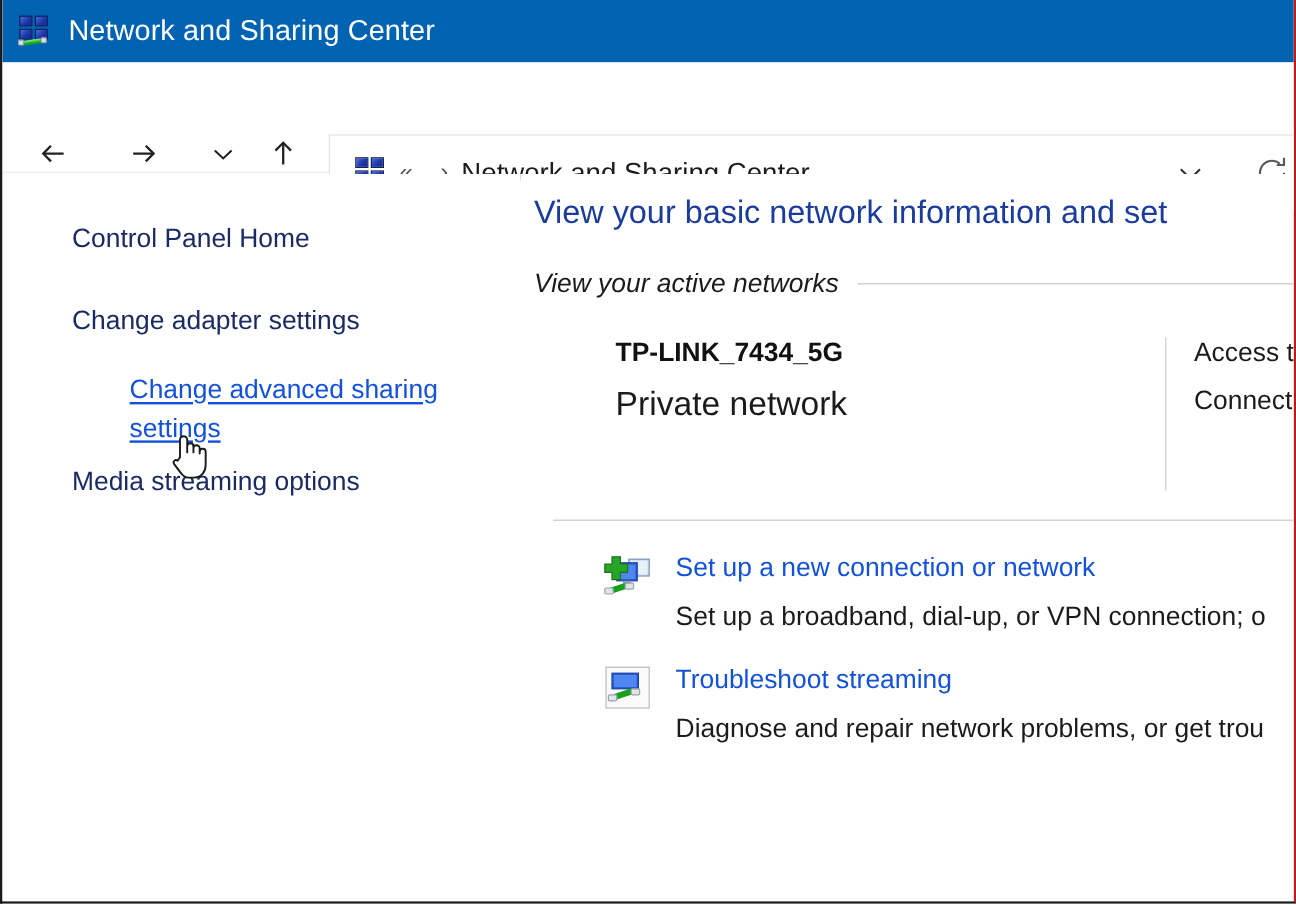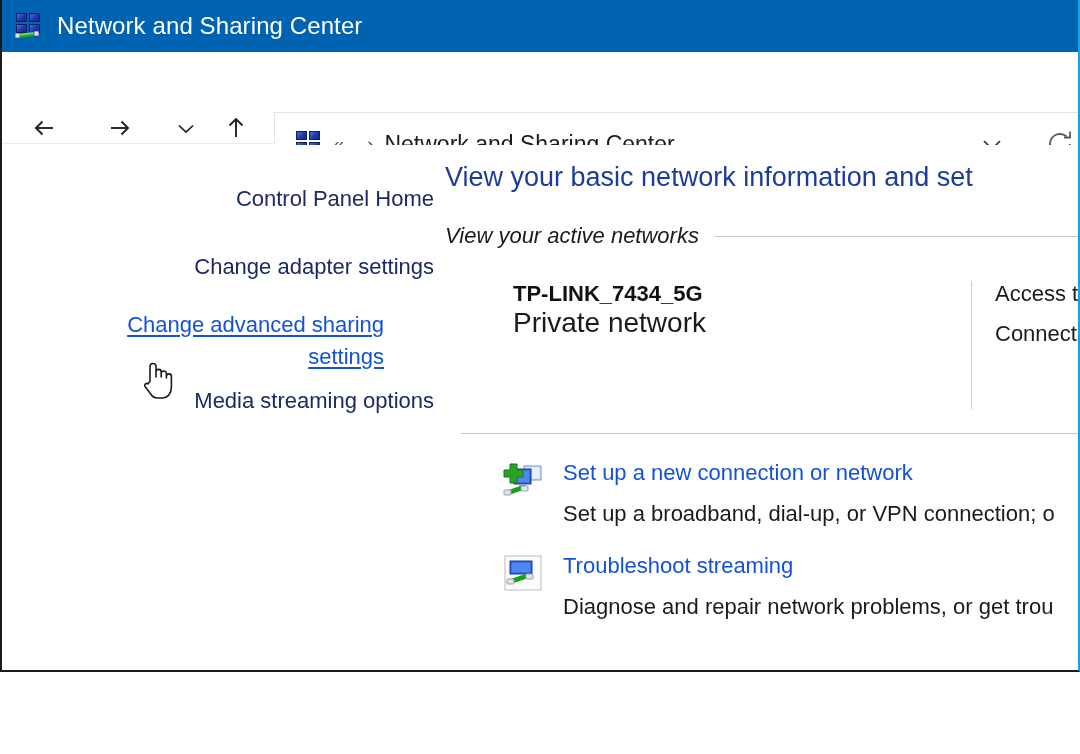--- a/index.html
+++ b/index.html
@@ -4,25 +4,25 @@
 <style>
   * { box-sizing: border-box; margin: 0; padding: 0; }
   html, body {
     width: 1080px; height: 754px;
     font-family: "Liberation Sans", sans-serif;
     background: #ffffff;
     overflow: hidden;
   }
   .window {
     position: relative;
-    width: 1080px; height: 672px;
+    width: 1080px; height: 753px;
     background: #ffffff;
     border-left: 2px solid #1b1b1b;
     border-bottom: 2px solid #1b1b1b;
-    border-right: 2px solid #0ea5e9;
+    border-right: 2px solid #b91c1c;
     overflow: hidden;
   }
 
   
   .titlebar {
     position: absolute; left: 0; top: 0;
     width: 1080px; height: 52px;
     background: #0063b1;
     display: flex; align-items: center;
     padding-left: 12px;
@@ -122,41 +122,41 @@
     display: flex; align-items: center; justify-content: center;
     color: #5a5a5a;
   }
 
   
   .sidebar {
     position: absolute;
     left: 0; top: 145px;
     width: 432px; height: 607px;
     background: #ffffff;
-    padding-left: 92px;
+    padding-left: 58px;
     padding-top: 40px;
-    text-align: right;
   }
   .side-item {
     font-size: 22px;
     color: #1b2a63;
     white-space: nowrap;
     margin-bottom: 29px;
     line-height: 1.25;
   }
   .side-item.home { margin-bottom: 40px; }
   .side-link {
     font-size: 22px;
     color: #1352d8;
     text-decoration: underline;
     text-underline-offset: 3px;
     line-height: 1.45;
     max-width: 290px;
     cursor: pointer;
     margin-bottom: 14px;
+    margin-left: 48px;
   }
 
   
   .content {
     position: absolute;
     left: 432px; top: 145px;
     width: 648px; height: 607px;
     background: #ffffff;
     padding-left: 11px;
     padding-top: 17px;
@@ -191,20 +191,21 @@
     margin-top: 32px;
     height: 130px;
   }
   .net-left {
     position: absolute; left: 68px; top: 0;
   }
   .net-name {
     font-size: 22px; font-weight: bold;
     color: #111111;
     white-space: nowrap;
+    margin-bottom: 14px;
   }
   .net-type {
     font-size: 28px; color: #1b1b1b;
     white-space: nowrap;
   }
   .net-divider {
     position: absolute;
     left: 526px; top: 0;
     width: 1px; height: 128px;
     background: #cdcdcd;

